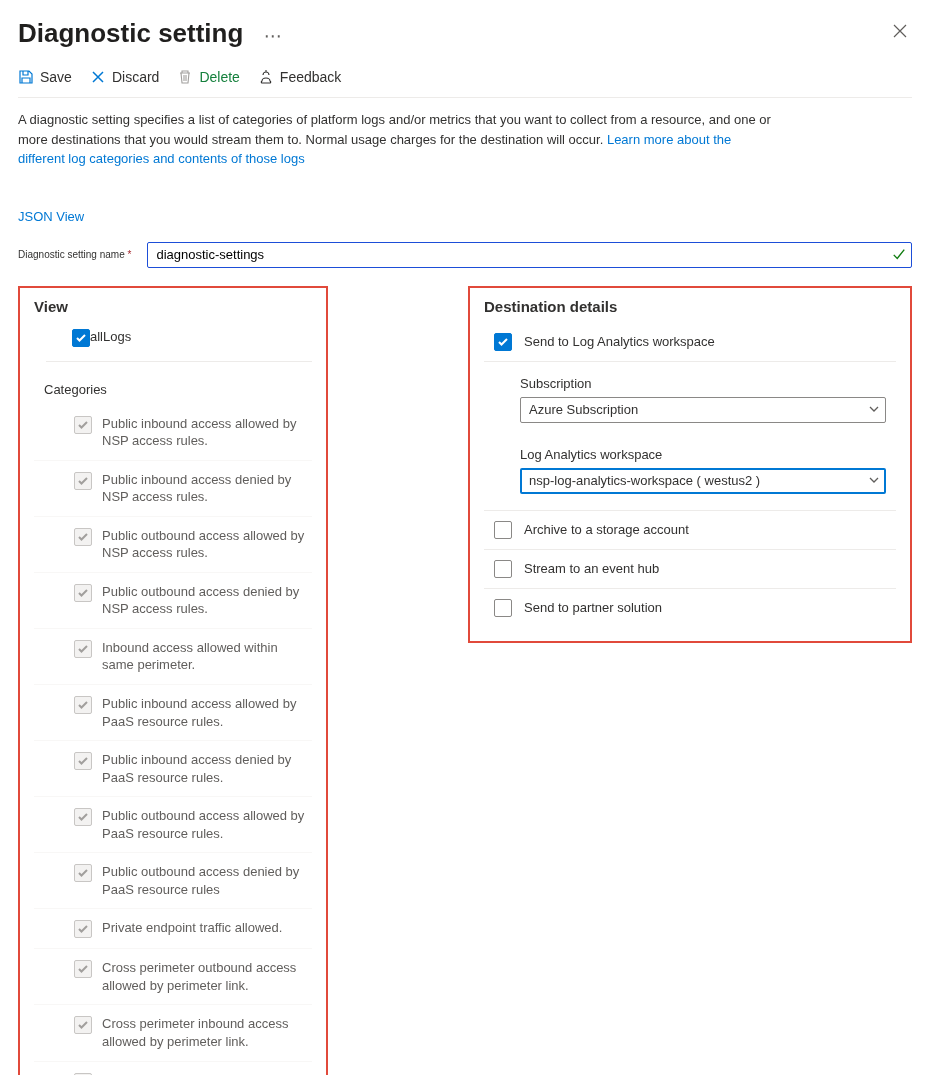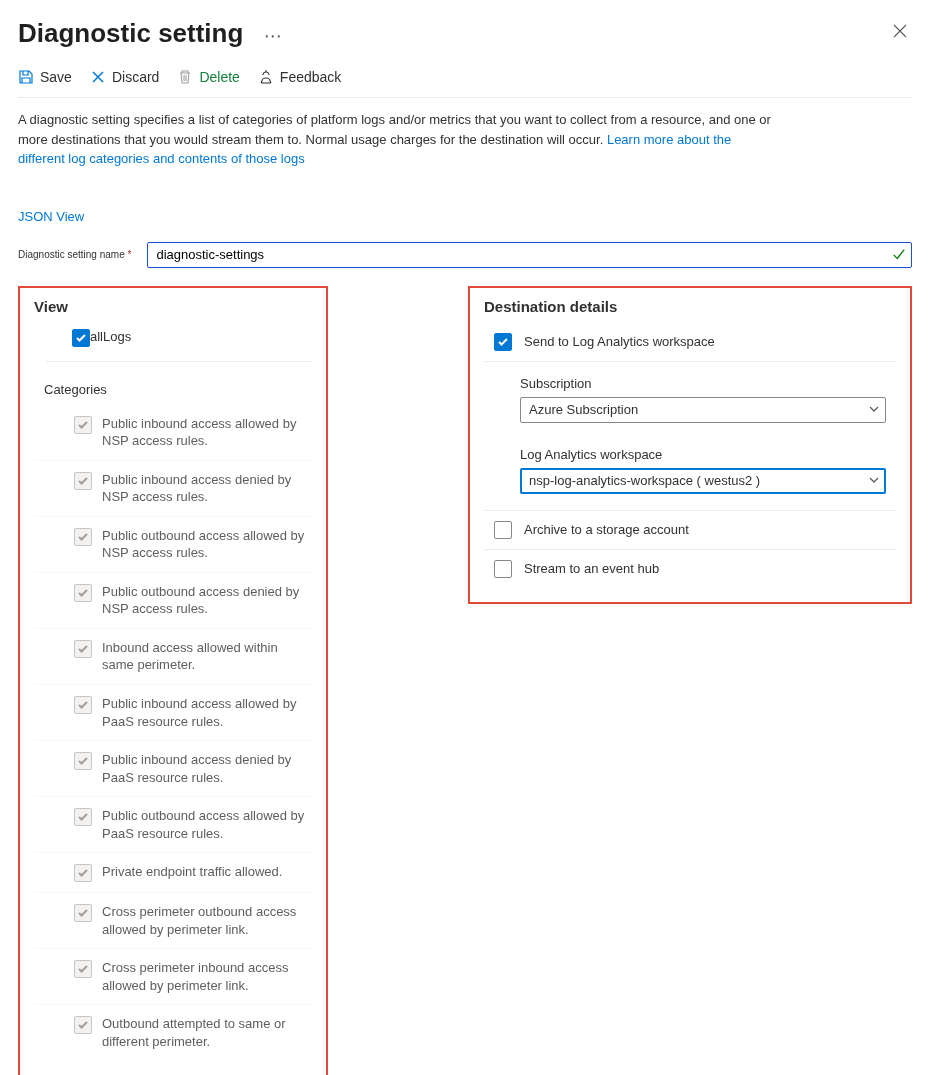--- a/index.html
+++ b/index.html
@@ -197,20 +197,28 @@
               </svg>
             </span>
             <span class="cat-label">Public outbound access allowed by PaaS resource rules.</span>
           </div>
           <div class="cat-row">
             <span class="cb disabled">
               <svg viewBox="0 0 12 12">
                 <path d="M2 6l2.5 2.5L10 3" stroke-width="2" fill="none"></path>
               </svg>
             </span>
+            <span class="cat-label">Public outbound access denied by PaaS resource rules</span>
+          </div>
+          <div class="cat-row">
+            <span class="cb disabled">
+              <svg viewBox="0 0 12 12">
+                <path d="M2 6l2.5 2.5L10 3" stroke-width="2" fill="none"></path>
+              </svg>
+            </span>
             <span class="cat-label">Private endpoint traffic allowed.</span>
           </div>
           <div class="cat-row">
             <span class="cb disabled">
               <svg viewBox="0 0 12 12">
                 <path d="M2 6l2.5 2.5L10 3" stroke-width="2" fill="none"></path>
               </svg>
             </span>
             <span class="cat-label">Cross perimeter outbound access allowed by perimeter link.</span>
           </div>
@@ -266,15 +274,19 @@
       </div>
 
       <div class="dest-row">
         <span class="cb"></span>
         <span>Archive to a storage account</span>
       </div>
       <div class="dest-row">
         <span class="cb"></span>
         <span>Stream to an event hub</span>
       </div>
+      <div class="dest-row">
+        <span class="cb"></span>
+        <span>Send to partner solution</span>
+      </div>
     </div>
   </div>
 </div>
 
 </body></html>

